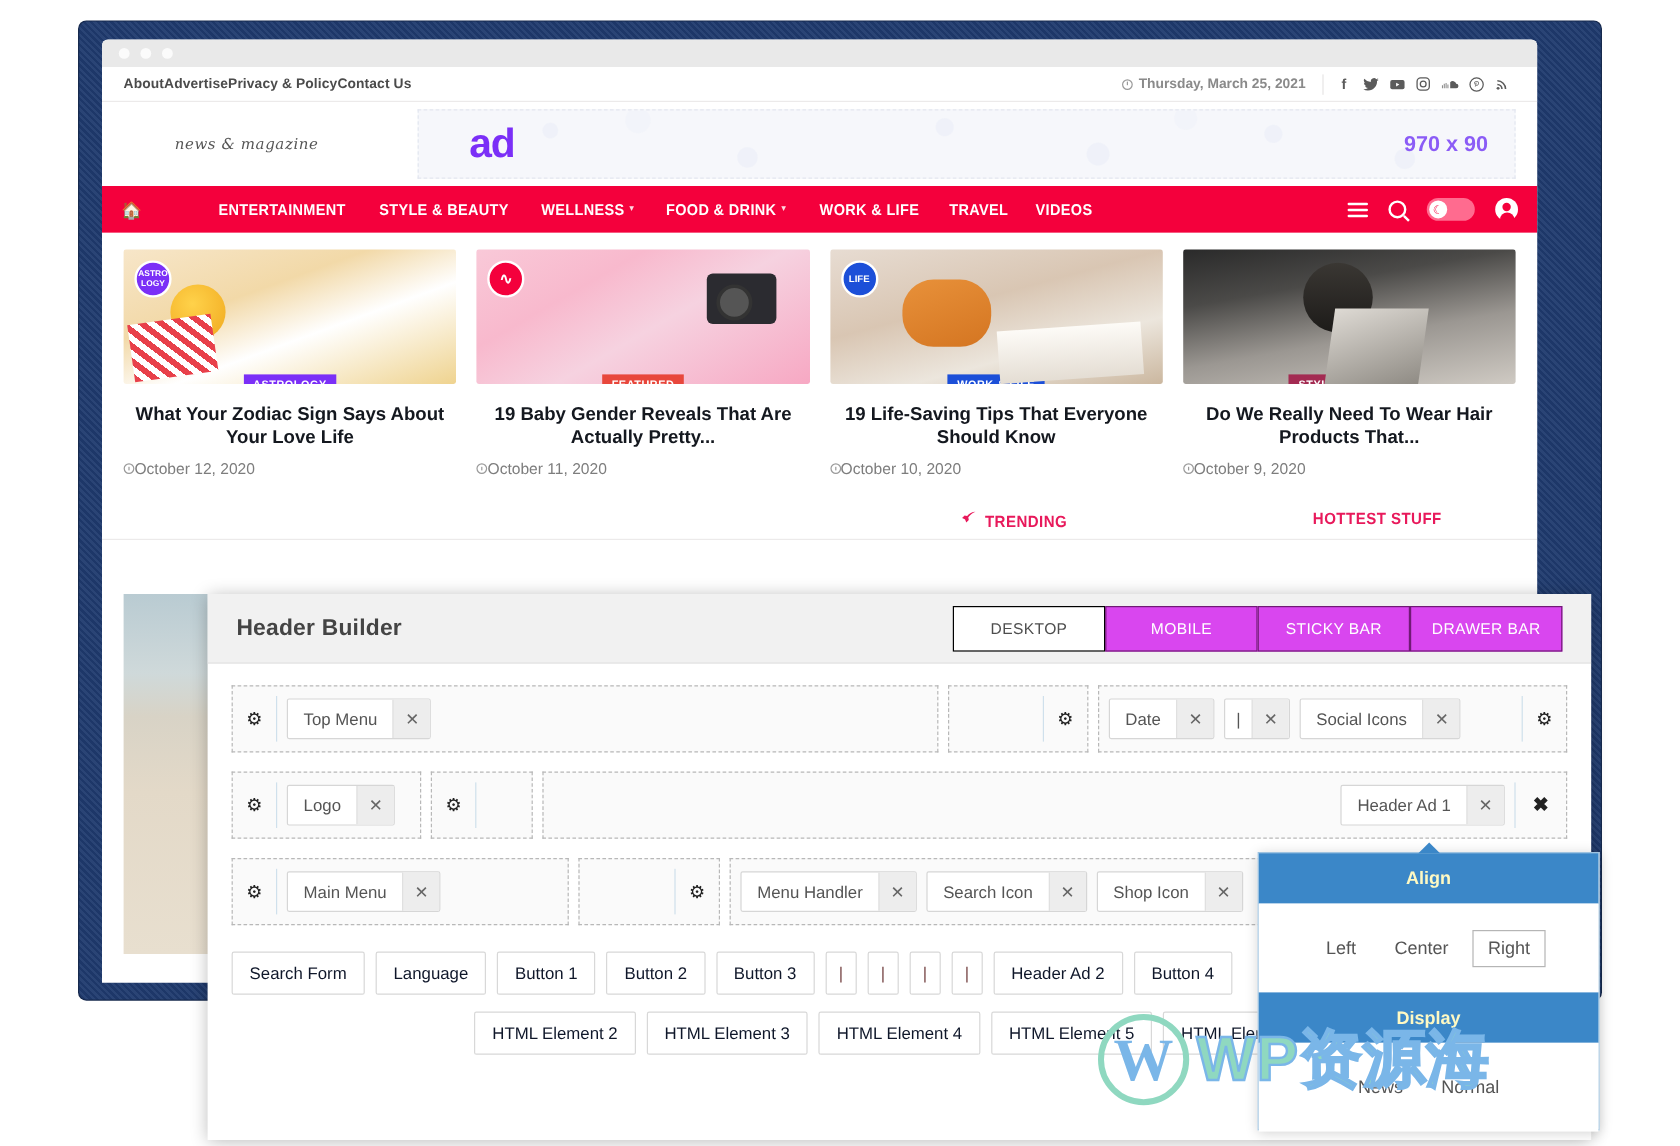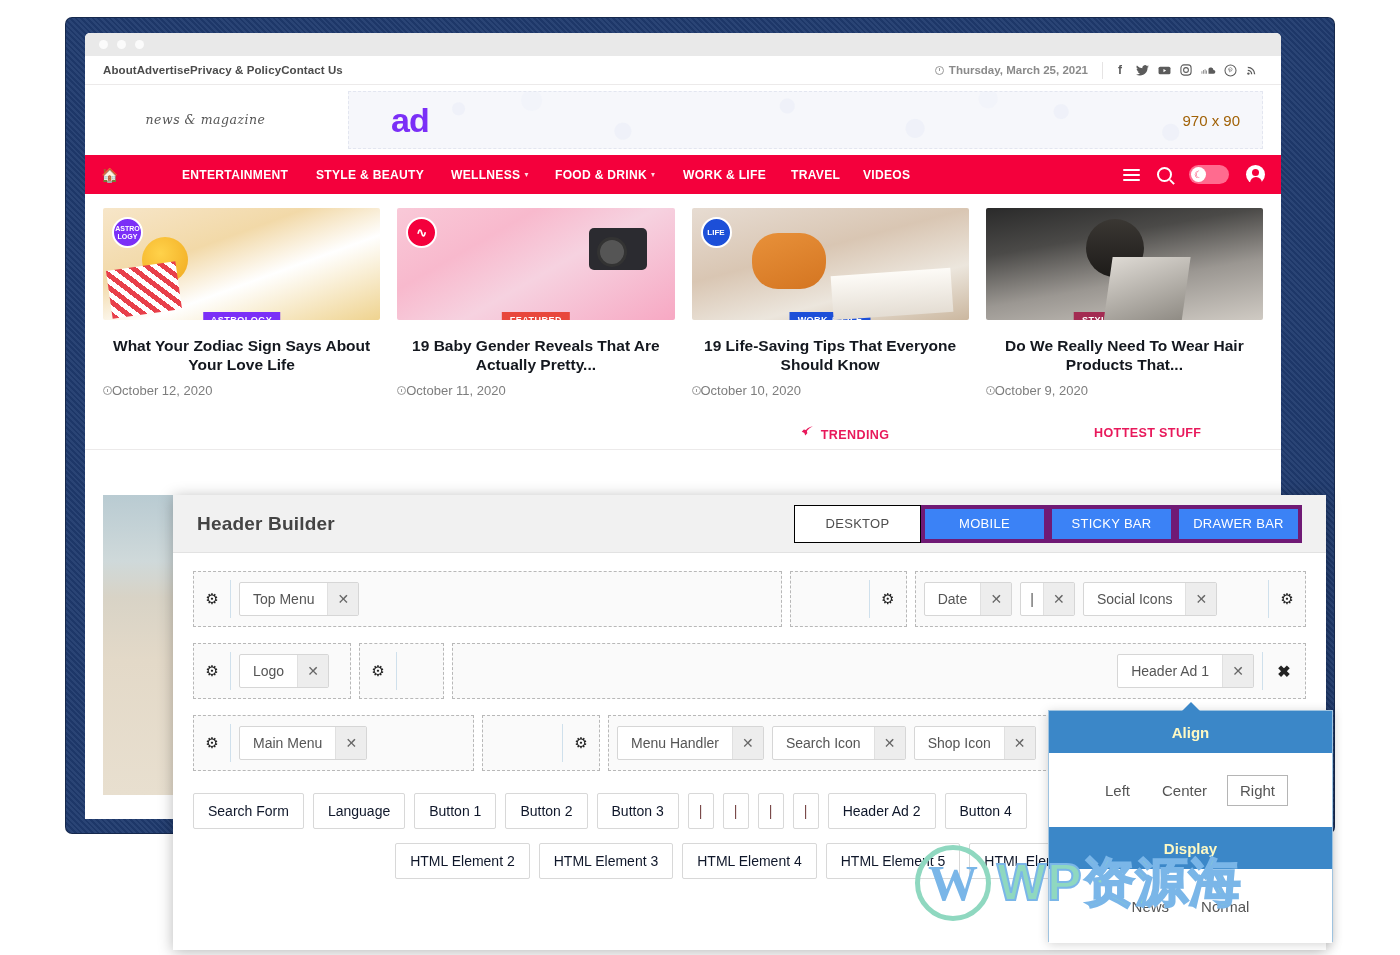--- a/index.html
+++ b/index.html
@@ -85,21 +85,21 @@
       radial-gradient(circle at 78% 35%, #e8ecf7 7px, transparent 8px),
       radial-gradient(circle at 90% 72%, #e8ecf7 8px, transparent 9px),
       radial-gradient(circle at 20% 15%, #eef1f9 10px, transparent 11px),
       radial-gradient(circle at 70% 12%, #eef1f9 9px, transparent 10px);
   }
   #adbox .adword{
     position:relative; font-size:34px; font-weight:bold; color:#7b2ff7; margin-left:42px;
     letter-spacing:-1px;
   }
   #adbox .adsize{
-    position:relative; margin-left:auto; margin-right:22px; font-size:15px; font-weight:normal; color:#a16207;
+    position:relative; margin-left:auto; margin-right:22px; font-size:18px; font-weight:bold; color:#8b5cf6;
   }
 
   
   #nav {
     height:39px; background:#f4003c; display:flex; align-items:center; padding:0 16px;
     color:#fff;
   }
   #nav .home-ic { font-size:14px; margin-right:16px; }
   #nav .items { display:flex; gap:19px; align-items:flex-end;padding-left:48px; }
   #nav .items .it {
@@ -198,22 +198,22 @@
     display:flex; align-items:center; padding:0 24px;
   }
   #bh .title {
     font-size:19px; font-weight:bold; color:#444;
     font-family:"Liberation Sans Narrow","Liberation Sans",sans-serif;
     letter-spacing:.2px;
   }
   #bh .tabs { margin-left:auto; display:flex; }
   .tab {
     height:38px; min-width:127px; padding:0 14px; display:flex; align-items:center; justify-content:center;
-    font-size:13px; font-weight:normal; letter-spacing:.3px; color:#fff; background:#3b82f6;
-    border:4px solid #701a75; cursor:pointer;
+    font-size:13px; font-weight:normal; letter-spacing:.3px; color:#fff; background:#d946ef;
+    border:1px solid #701a75; cursor:pointer;
     font-family:"Liberation Sans Narrow","Liberation Sans",sans-serif; transform:scaleX(1);
   }
   .tab.active { background:#fff; color:#4e4e4e; border:1px solid #000000; }
 
   #bbody { padding:18px 20px 0 20px; }
   .brow { display:flex; align-items:stretch; gap:8px; margin-bottom:16px; height:56px; }
   .zone {
     border:1px dashed #b8b8b8; display:flex; align-items:center; padding:0 8px;
     background:#fafafa; gap:8px; position:relative;
   }

